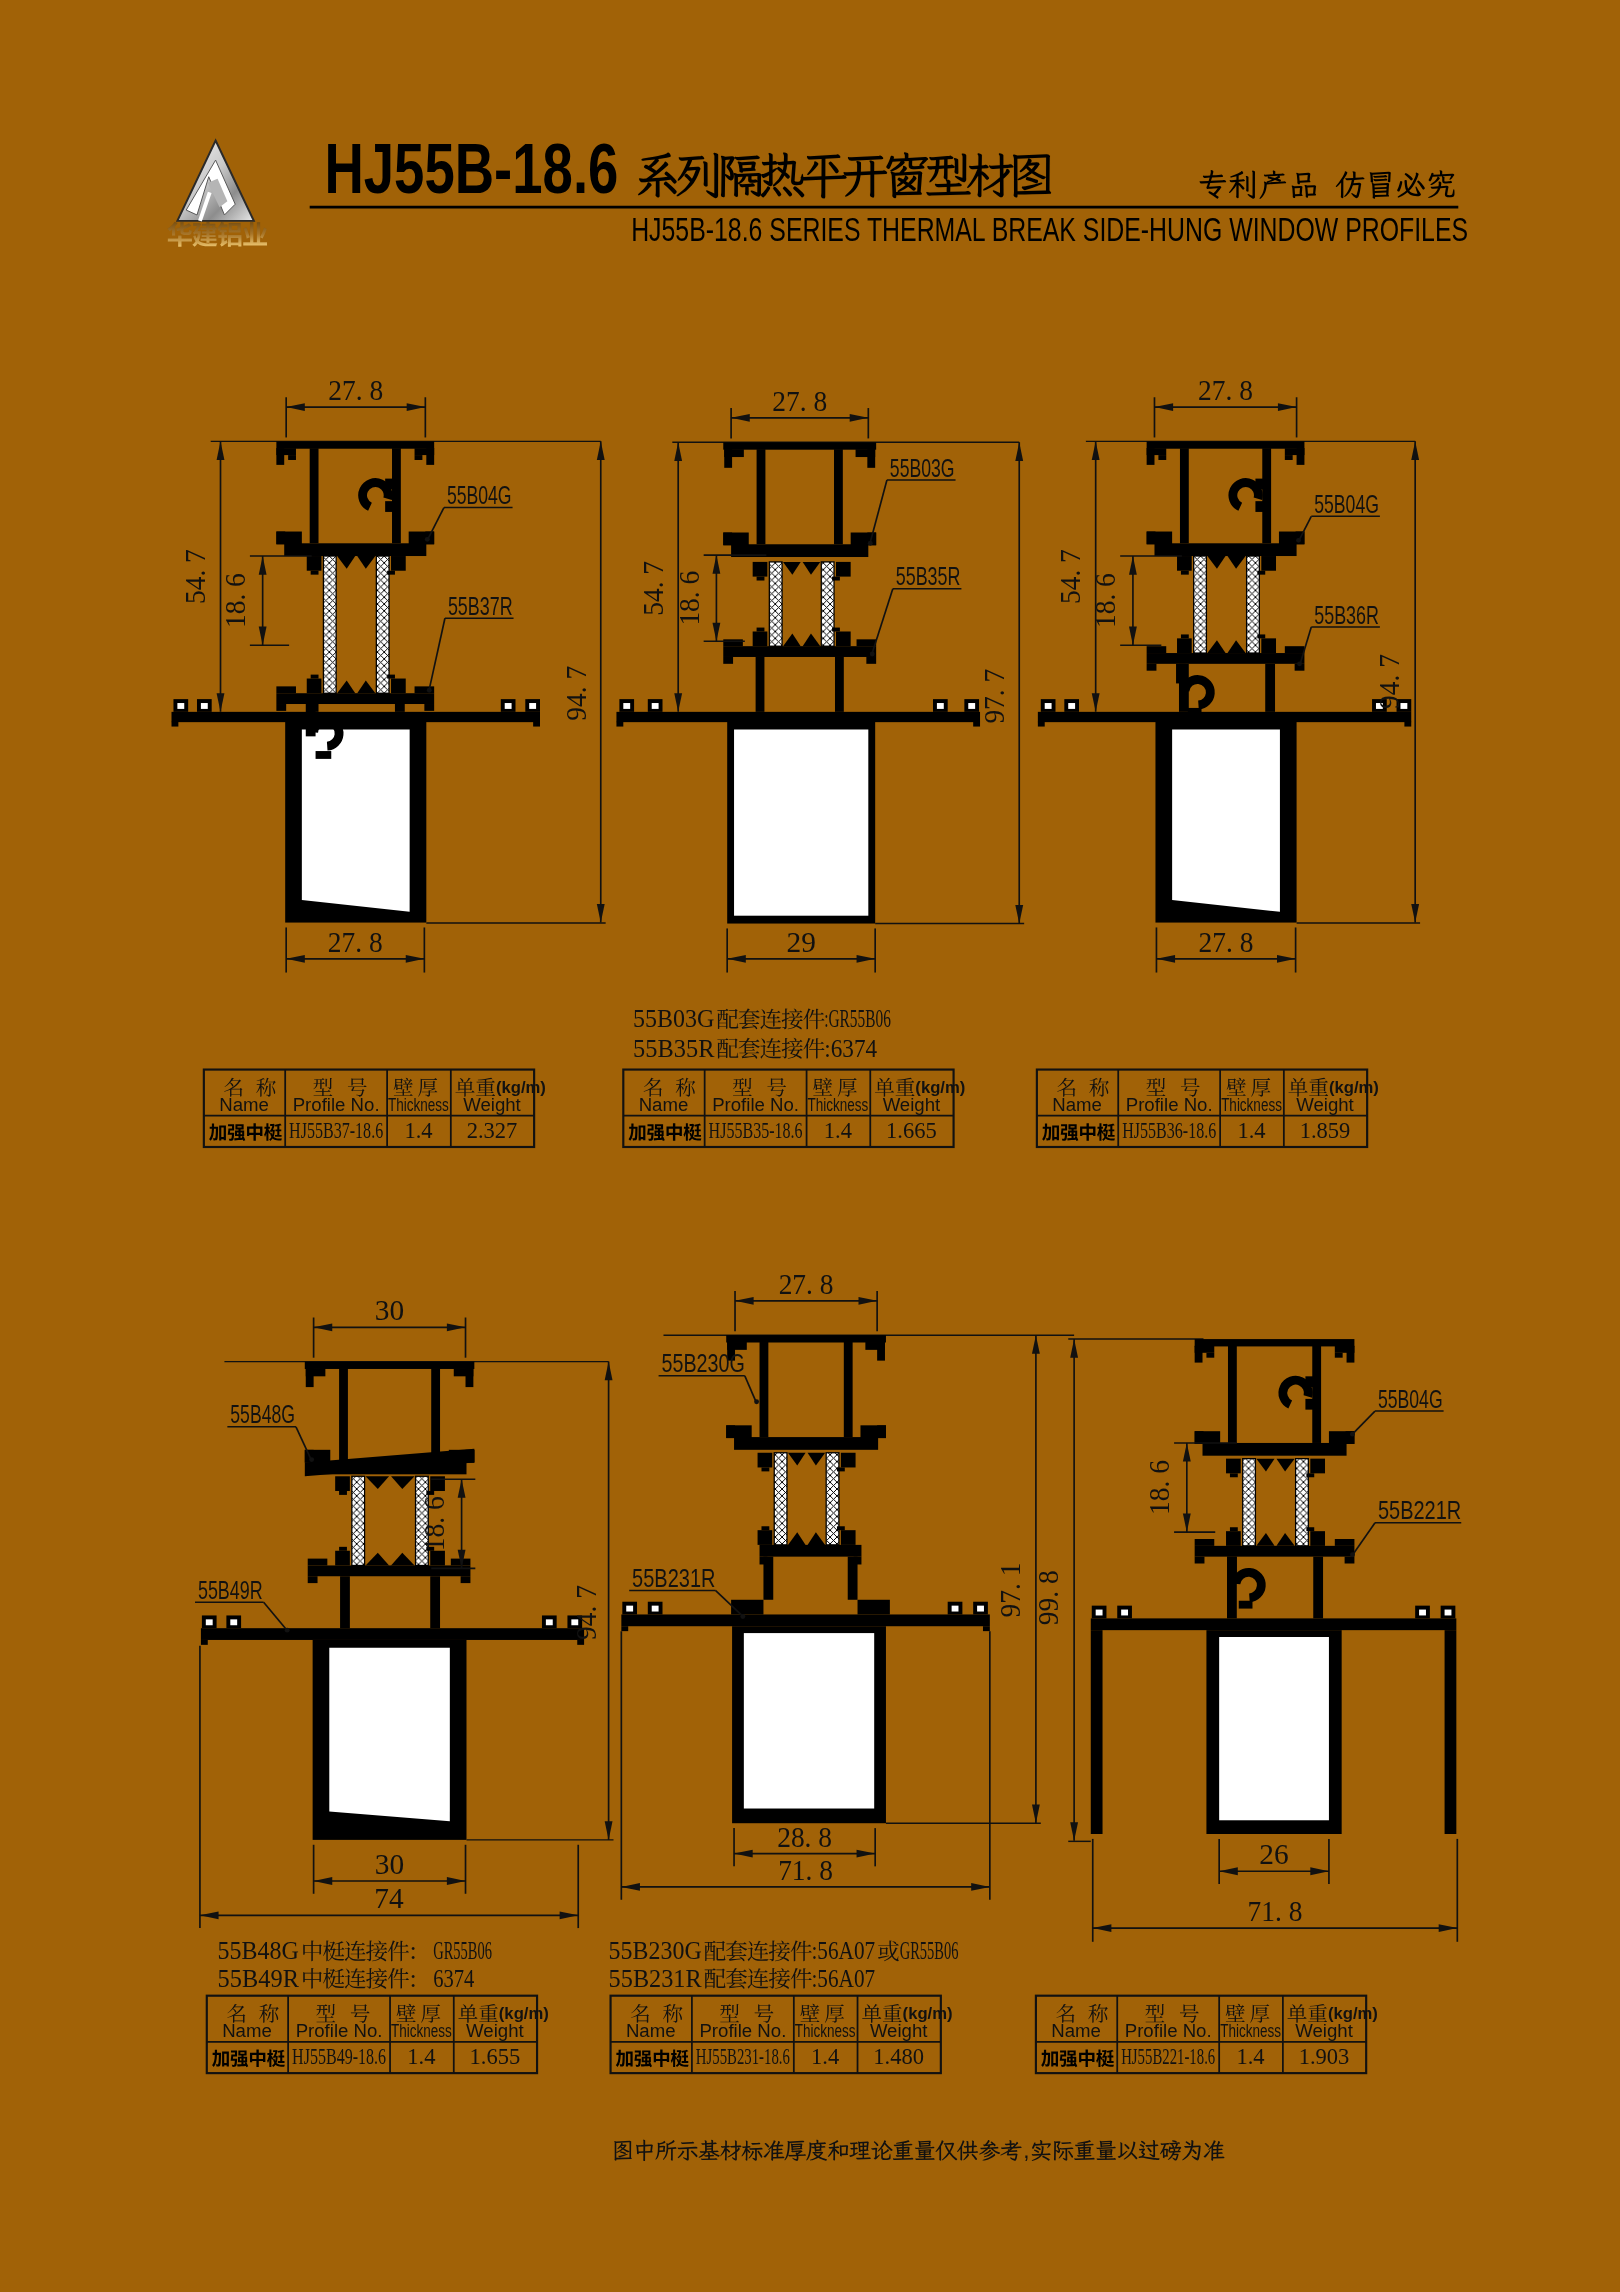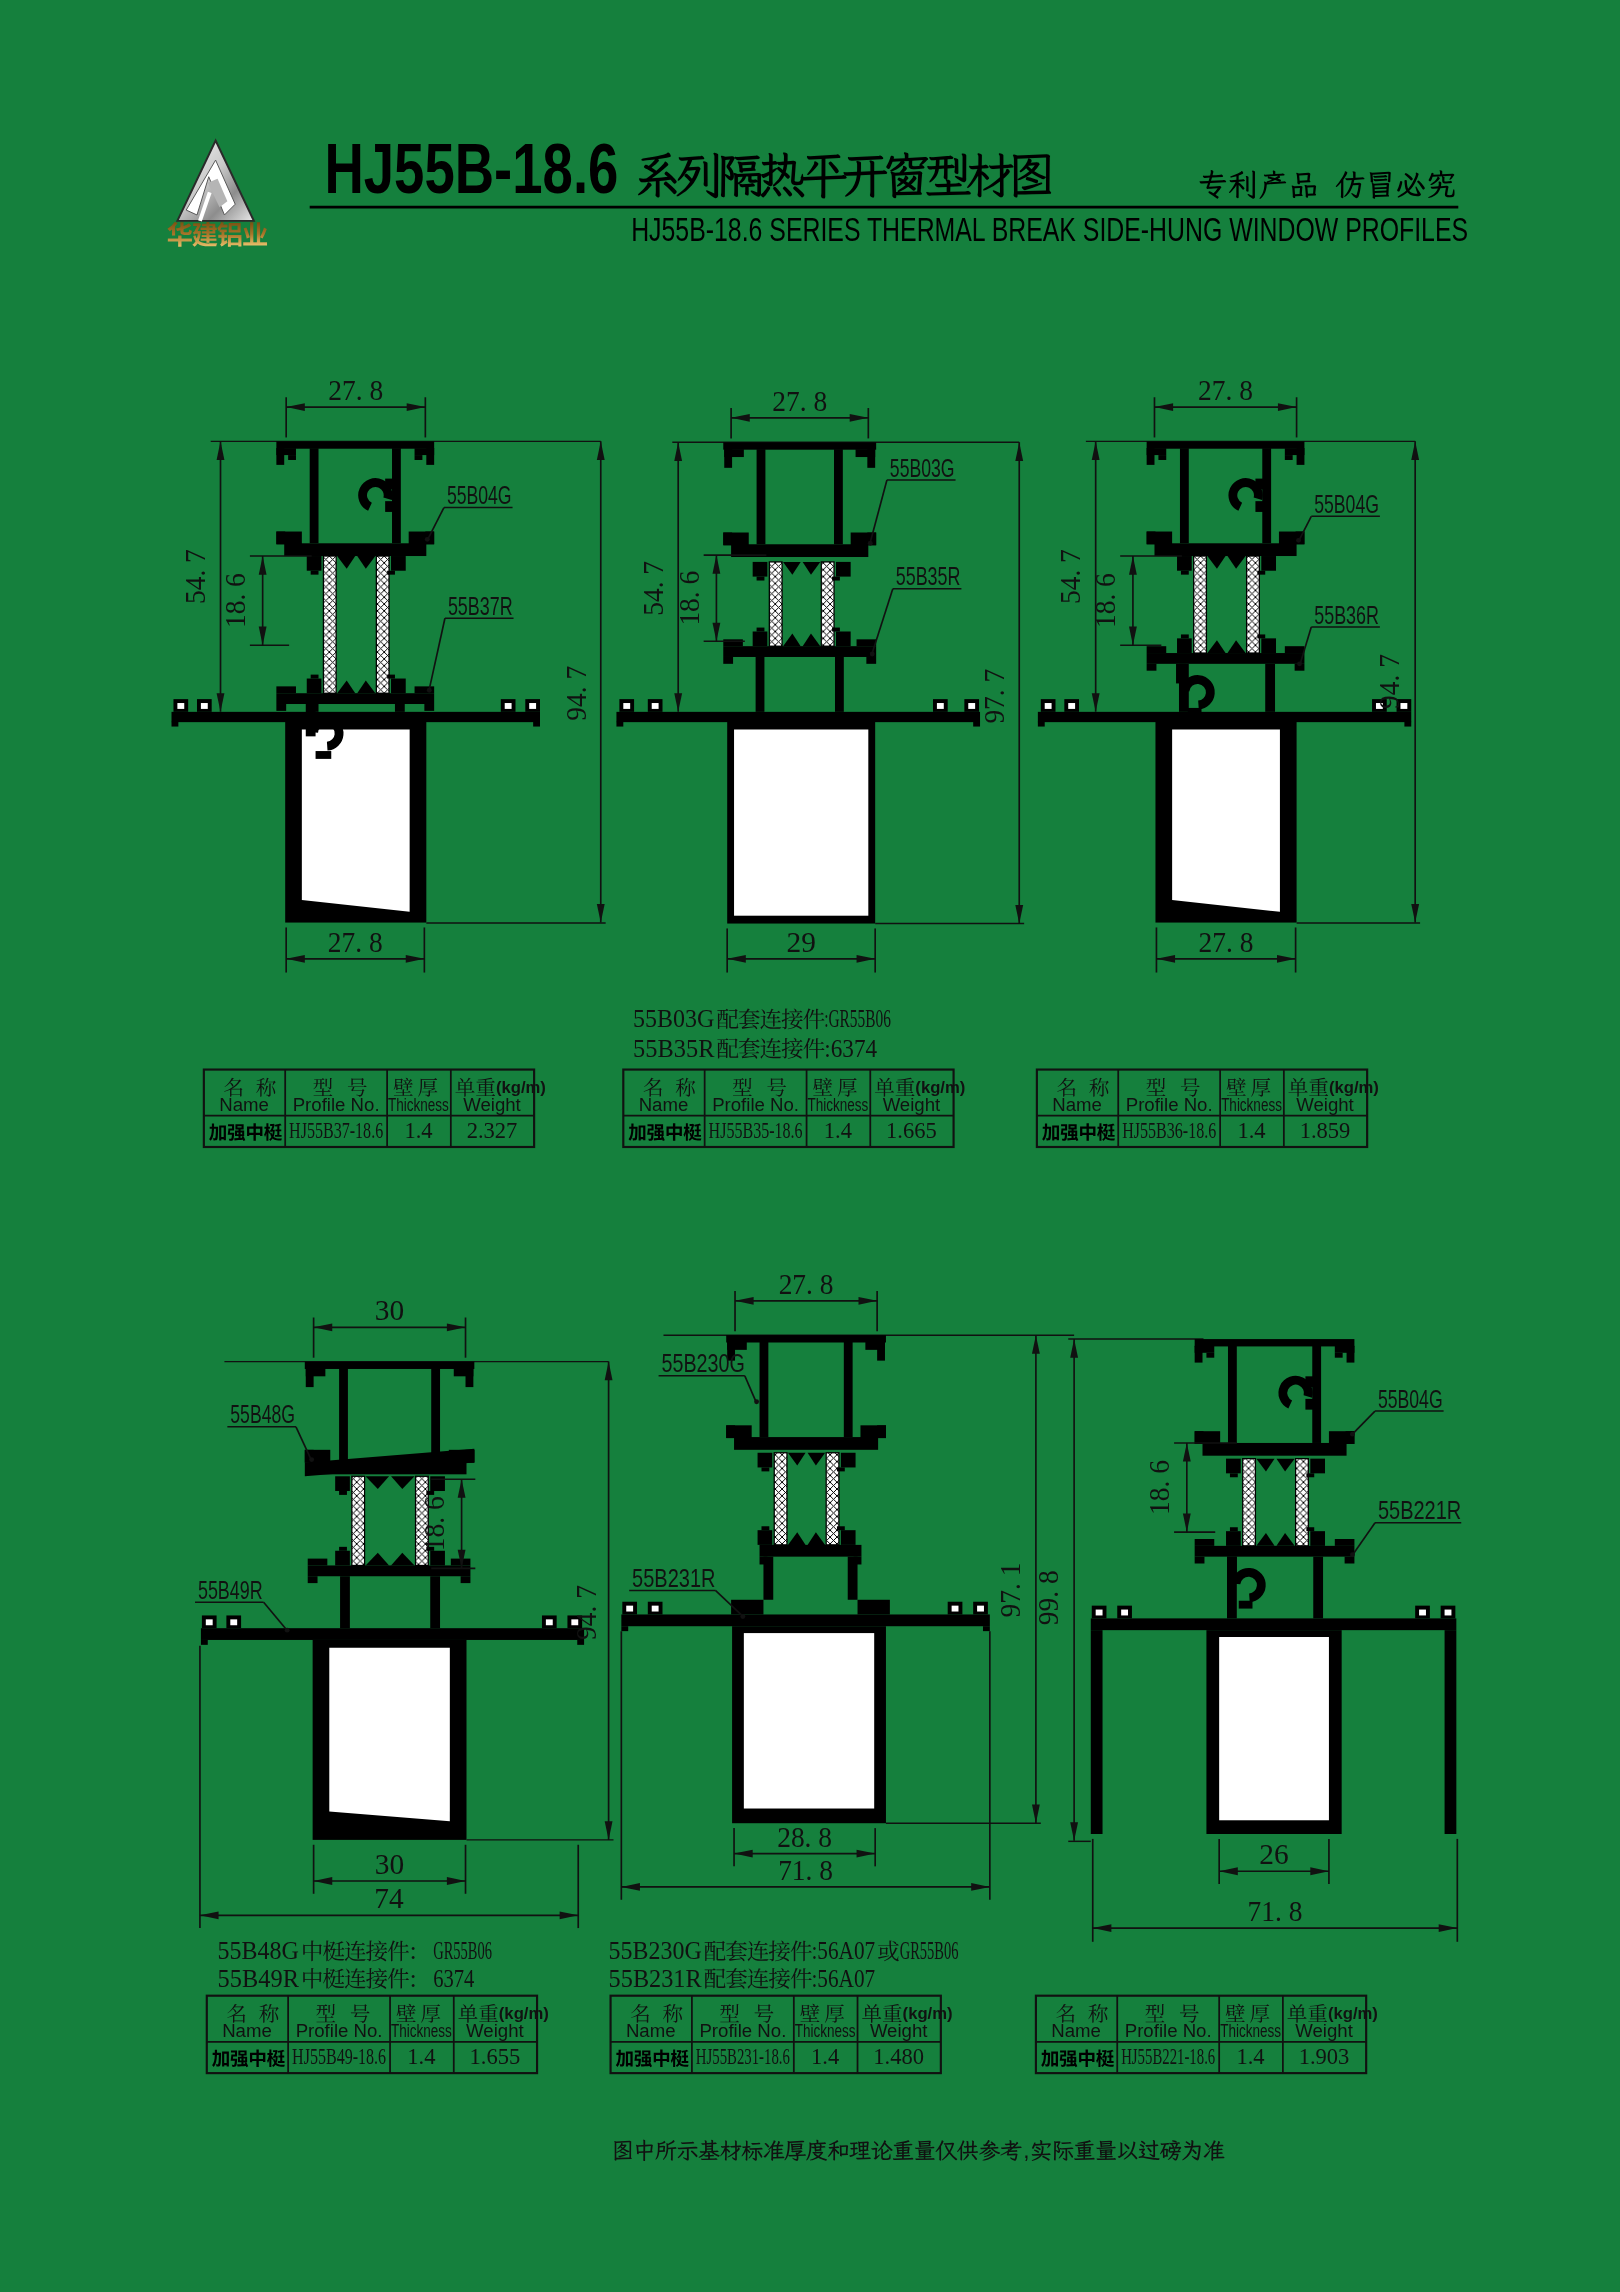--- a/index.html
+++ b/index.html
@@ -1,14 +1,14 @@
 <!DOCTYPE html>
 <html><head><meta charset="utf-8"><style>
 html,body{margin:0;padding:0;background:#fff}
-#page{position:relative;width:1620px;height:2293px;background:#15803d;overflow:hidden}
+#page{position:relative;width:1620px;height:2293px;background:#a16207;overflow:hidden}
 </style></head><body>
 <div id="page">
 <svg width="1620" height="2293" viewBox="0 0 1653 2339" xmlns="http://www.w3.org/2000/svg" xmlns:xlink="http://www.w3.org/1999/xlink">
       <defs>
         <pattern id="xh" patternUnits="userSpaceOnUse" width="7" height="7">
           <path d="M0 0L7 7M7 0L0 7" stroke="#000" stroke-width="1" fill="none"></path>
         </pattern>
         <path id="g0" d="M292 182Q291 167 272 142Q254 116 227 86Q200 57 172 30Q143 3 122 -16Q101 -34 101 -47Q101 -59 115 -59Q126 -59 154 -44Q181 -29 218 -4Q256 22 295 56Q334 90 366 129Q369 132 374 137Q378 142 378 150Q378 162 366 176Q353 189 338 199Q323 209 314 209Q296 209 292 182ZM844 -35Q853 -35 864 -26Q874 -18 882 -6Q889 5 889 14Q889 30 838 80Q787 130 695 207Q688 213 682 218Q675 222 667 222Q658 222 642 208Q627 195 627 179Q627 170 632 164Q638 157 644 151Q695 112 734 72Q774 33 817 -17Q833 -35 844 -35ZM464 227V21Q464 0 463 -14Q462 -27 460 -42Q459 -46 458 -50Q458 -55 458 -58Q458 -69 468 -80Q479 -91 494 -98Q508 -105 518 -105Q541 -105 541 -75L539 235Q592 240 652 246Q712 253 766 260Q780 244 792 230Q803 216 819 196Q836 176 848 176Q860 176 875 192Q890 209 890 221Q890 231 870 254Q851 278 823 306Q795 335 766 362Q736 389 712 407Q689 425 681 425Q668 425 655 410Q642 394 642 384Q642 372 661 356Q671 348 688 334Q704 319 705 318Q633 310 540 302Q446 294 381 290Q444 332 534 404Q624 475 708 551Q718 559 718 569Q718 581 704 595Q691 609 676 619Q662 629 656 629Q647 629 642 616Q640 610 634 600Q629 591 614 574Q598 556 565 524Q532 492 476 444Q449 462 422 480Q395 497 376 509Q377 509 395 523Q413 537 435 556Q457 574 478 592Q498 611 512 628Q527 644 527 653Q527 660 522 668Q518 675 508 683L512 680Q556 686 620 698Q684 709 751 724Q754 724 754 724Q755 725 756 725Q768 733 768 745Q768 757 759 774Q750 790 738 803Q726 816 715 816Q707 816 702 810Q696 803 686 796Q675 789 648 780Q621 771 568 758Q515 746 426 730Q337 713 203 693Q169 687 169 668Q169 649 202 649H208Q271 654 336 660Q401 666 447 672L443 666Q438 660 437 658Q414 630 386 602Q358 573 318 542Q313 544 303 550Q293 555 283 559Q269 566 260 566Q248 566 235 550Q222 534 222 521Q222 502 252 490Q289 478 332 450Q375 423 420 397Q388 371 348 342Q307 312 269 284L210 281H203Q187 281 172 284Q158 286 145 289Q141 290 138 290Q136 290 134 290Q121 290 121 278Q121 273 122 270Q136 228 153 217Q170 206 191 206Q201 206 212 206Q222 207 248 209Q273 211 326 216Q378 220 464 227Z"></path>
         <path id="g1" d="M596 568 597 233Q597 219 596 207Q596 195 593 182Q592 178 592 174Q592 171 592 168Q592 146 610 132Q629 119 647 119Q657 119 665 126Q673 133 673 149L670 589Q670 604 664 612Q658 619 635 627Q610 636 597 636Q580 636 580 622Q580 615 585 607Q596 589 596 568ZM256 445 432 457Q416 411 395 363Q374 315 353 278Q308 331 255 375Q248 382 238 382Q223 382 212 366Q200 351 200 341Q200 333 209 324Q267 273 315 216Q268 144 206 82Q143 21 58 -40Q39 -55 39 -66Q39 -79 53 -79Q67 -79 81 -71Q237 6 344 135Q451 264 517 459Q518 462 522 468Q527 475 527 484Q527 499 508 513Q497 520 489 522Q481 524 471 524H465L292 512Q306 537 326 581Q346 625 358 662L579 676H581Q590 677 597 682Q604 687 604 694Q604 702 595 714Q586 726 573 736Q560 747 546 747Q540 747 536 746Q527 742 514 740Q502 739 488 738L156 715H143Q123 715 101 719Q98 720 94 720Q82 720 82 708Q82 704 83 701Q94 663 112 656Q129 648 142 648Q148 648 155 648Q162 648 171 649L271 656Q250 600 218 530Q186 461 150 398Q114 334 79 287Q62 263 62 251Q62 239 73 239Q85 239 114 264Q142 290 180 337Q219 384 256 445ZM811 739 809 -20Q790 -13 754 3Q717 19 684 36Q668 44 657 44Q642 44 642 33Q642 22 659 4Q676 -13 700 -34Q725 -54 752 -73Q778 -92 800 -104Q823 -117 835 -117Q851 -117 869 -102Q887 -87 887 -53Q887 -47 886 -40Q886 -33 886 -26L888 763Q888 776 882 784Q876 792 851 801Q825 810 808 810Q792 810 792 795Q792 789 797 781Q804 771 808 760Q811 750 811 739Z"></path>
         <path id="g2" d="M662 113 763 120Q789 123 789 140Q789 151 780 162Q770 173 759 180Q748 187 740 187Q734 187 730 186Q723 184 715 182Q707 180 698 179L536 169H526Q519 169 511 170Q503 171 496 173Q493 174 490 174Q488 175 485 175Q472 175 472 163Q472 161 478 147Q483 133 494 120Q506 106 526 106Q529 106 534 106Q538 107 542 107L593 110V40Q593 11 589 -10Q588 -14 588 -18Q587 -21 587 -25Q587 -43 608 -53Q628 -63 639 -63Q663 -63 663 -30ZM841 335 840 240Q837 248 830 256Q822 266 807 266Q804 266 800 266Q796 265 791 264Q768 259 748 259Q730 259 724 262Q719 264 719 276L721 329ZM725 566 715 502 539 491 533 553ZM112 629 104 34Q104 14 103 -5Q102 -24 98 -43Q97 -47 97 -54Q97 -72 108 -82Q120 -91 134 -95Q147 -99 153 -99Q176 -99 176 -67L182 341Q184 337 188 333Q202 314 222 294Q243 274 264 260Q286 245 302 245Q319 245 340 266Q361 287 361 337Q361 401 337 446Q313 490 282 524Q281 525 281 529Q281 530 282 532Q305 566 324 598Q344 631 366 674Q369 679 375 686Q381 692 381 702Q381 711 366 725Q351 739 329 739Q326 739 323 738Q320 738 316 738L189 726Q127 751 112 751Q97 751 97 737Q97 732 99 726Q101 721 104 713Q109 699 110 684Q112 668 112 648ZM467 657 858 684Q871 685 880 690Q889 696 889 706Q889 715 879 726Q869 737 856 746Q844 756 834 756Q831 756 828 756Q825 755 822 754Q807 749 791 748L450 725Q444 724 437 724Q430 724 424 724Q420 724 416 724Q411 724 407 725Q403 726 400 726Q396 726 394 726Q378 726 378 714L385 699Q392 684 408 670Q423 656 449 656Q453 656 458 656Q463 656 467 657ZM443 196V317L539 322Q529 288 505 256Q481 223 449 201Q446 198 443 196ZM443 168Q445 168 448 168Q450 168 469 174Q488 181 514 197Q541 213 568 245Q595 277 612 325L654 327L652 257V254Q652 226 666 214Q681 202 702 200Q722 198 742 198Q791 198 812 202Q834 206 840 212Q840 213 840 213L839 -2Q805 6 747 32Q727 41 718 41Q702 41 702 28Q702 16 722 -2Q742 -21 770 -40Q797 -58 822 -72Q848 -86 863 -86Q865 -86 877 -82Q889 -79 902 -66Q914 -54 914 -29Q914 -21 914 -14Q913 -6 913 3L915 336Q915 339 918 344Q921 348 921 356Q921 359 916 369Q912 379 901 388Q890 397 870 397H858L438 378Q389 396 374 396Q358 396 358 382Q358 375 363 365Q372 346 372 314L370 24Q370 -10 366 -38Q366 -39 366 -42Q365 -44 365 -47Q365 -67 384 -80Q404 -92 419 -92Q434 -92 439 -82Q444 -72 444 -61ZM547 429 769 441Q783 442 794 444Q805 447 805 459Q805 471 785 496L802 572Q804 578 806 583Q808 588 808 594Q808 607 794 619Q781 631 763 631H754L523 616Q497 624 480 627Q464 630 455 630Q438 630 438 618Q438 611 445 601Q452 592 455 582Q458 572 460 559L473 477Q474 473 474 470Q474 468 474 465Q474 461 474 456Q473 451 472 444V440Q472 424 483 416Q494 408 506 406Q518 403 525 403Q547 403 547 427Q547 428 547 429ZM182 375 186 662 283 670Q271 645 254 616Q238 587 221 559Q211 545 211 528Q211 509 224 495Q236 481 251 460Q266 438 276 410Q286 383 286 349Q286 327 285 327L265 336Q245 344 213 364Q196 375 186 375Q184 375 182 375Z"></path>

